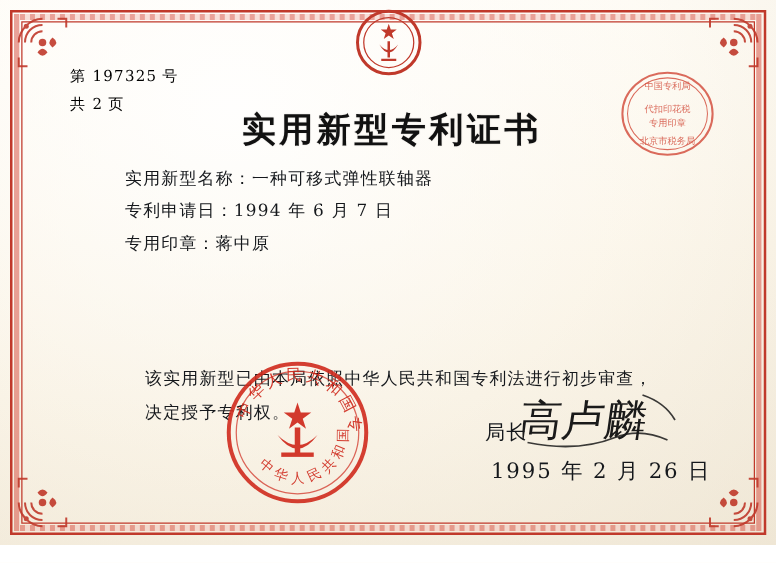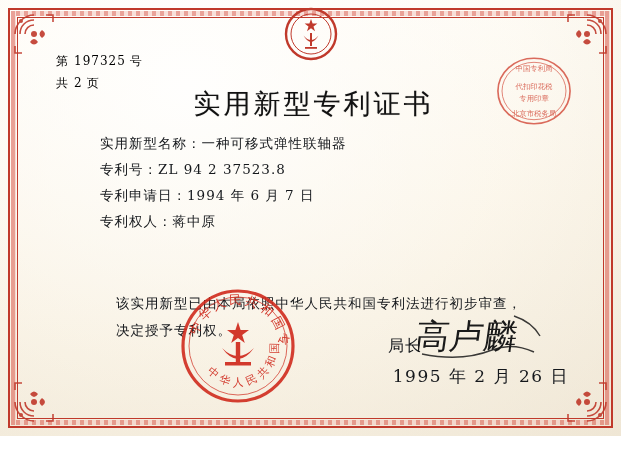--- a/index.html
+++ b/index.html
@@ -115,21 +115,21 @@
   .doc-number-block .row span.lbl { letter-spacing: 2px; }
   .doc-number-block .num { letter-spacing: 1px; padding: 0 4px; }
 
   #title {
     position: absolute;
     left: 0;
     right: 0;
     top: 42px;
     text-align: center;
     font-family: "DejaVu Serif", serif;
-    font-weight: normal;
+    font-weight: bold;
     font-size: 27px;
     letter-spacing: 3px;
     color: #111;
     text-shadow: 0 0 1px rgba(0,0,0,.25);
   }
 
   #fields {
     position: absolute;
     left: 48px;
     top: 86px;
@@ -309,27 +309,24 @@
       </div>
     </div>
 
     <div id="title">实用新型专利证书</div>
 
     <div id="fields">
       <div class="field">
         <span class="fl">实用新型名称：</span><span class="fv">一种可移式弹性联轴器</span>
       </div>
       <div class="field">
-        <span class="fl">专利号：</span><span class="fv">ZL 94 2 37523.8</span>
+        <span class="fl">专利申请日：</span><span class="fv">1994 年 6 月 7 日</span>
       </div>
       <div class="field">
-        <span class="fl">专利申请日：</span><span class="fv">1994 年 6 月 7 日</span>
-      </div>
-      <div class="field">
-        <span class="fl">专利权人：</span><span class="fv">蒋中原</span>
+        <span class="fl">专用印章：</span><span class="fv">蒋中原</span>
       </div>
     </div>
 
     <div id="paragraph">
       <div class="p1">该实用新型已由本局依照中华人民共和国专利法进行初步审查，</div>
       <div class="p2">决定授予专利权。</div>
     </div>
   </div>
 
   <svg id="office-seal" viewBox="0 0 120 120">

